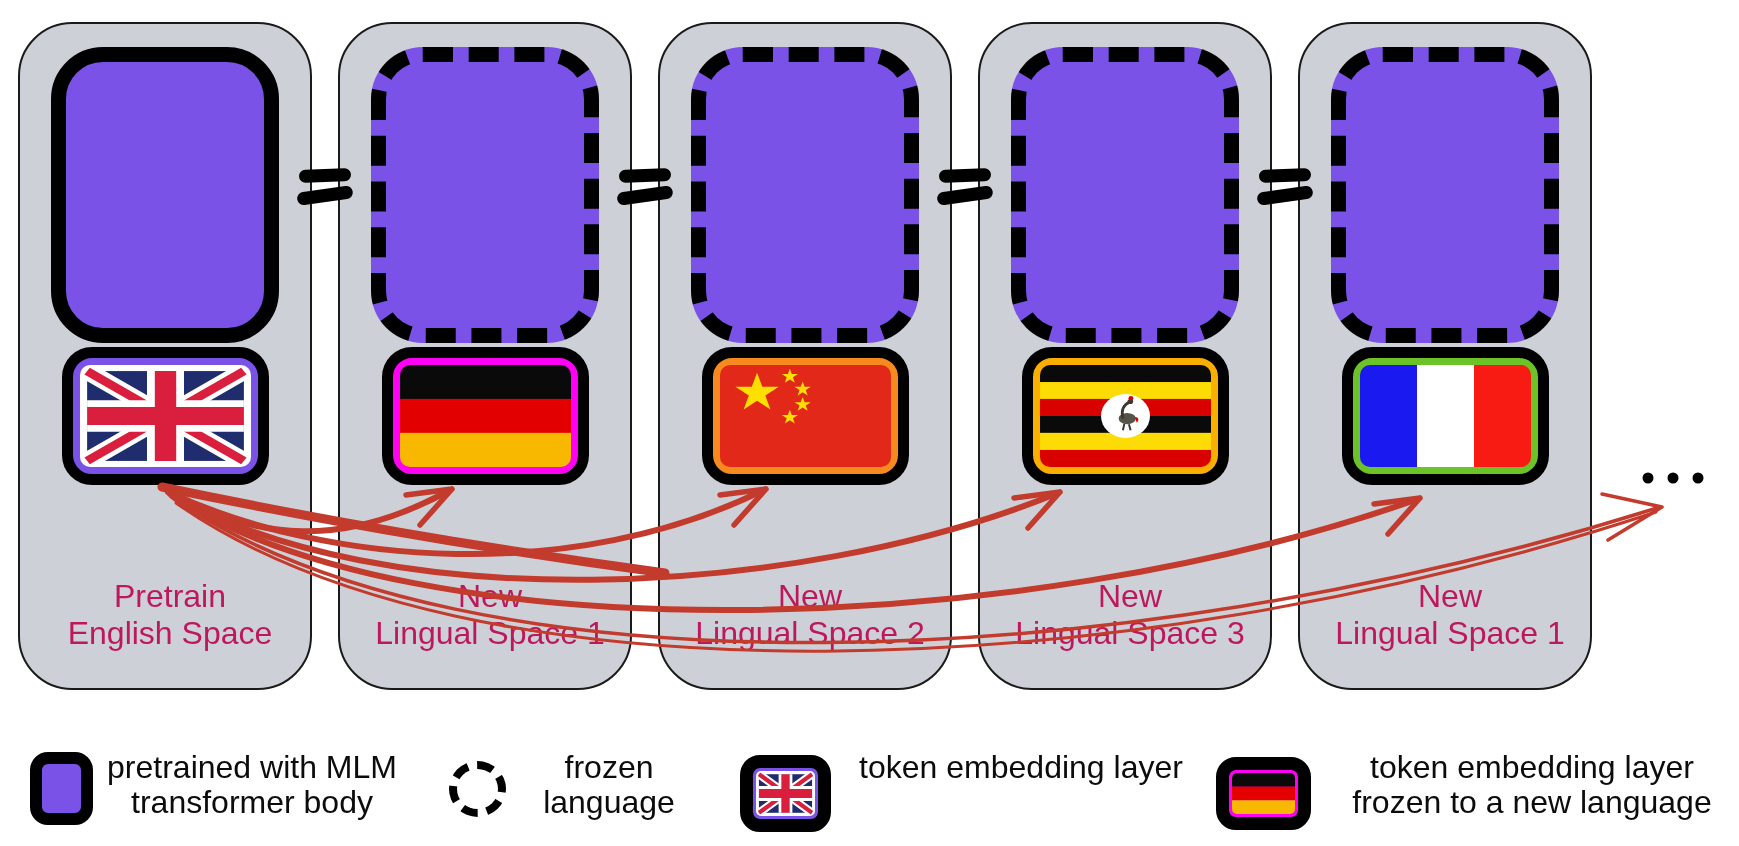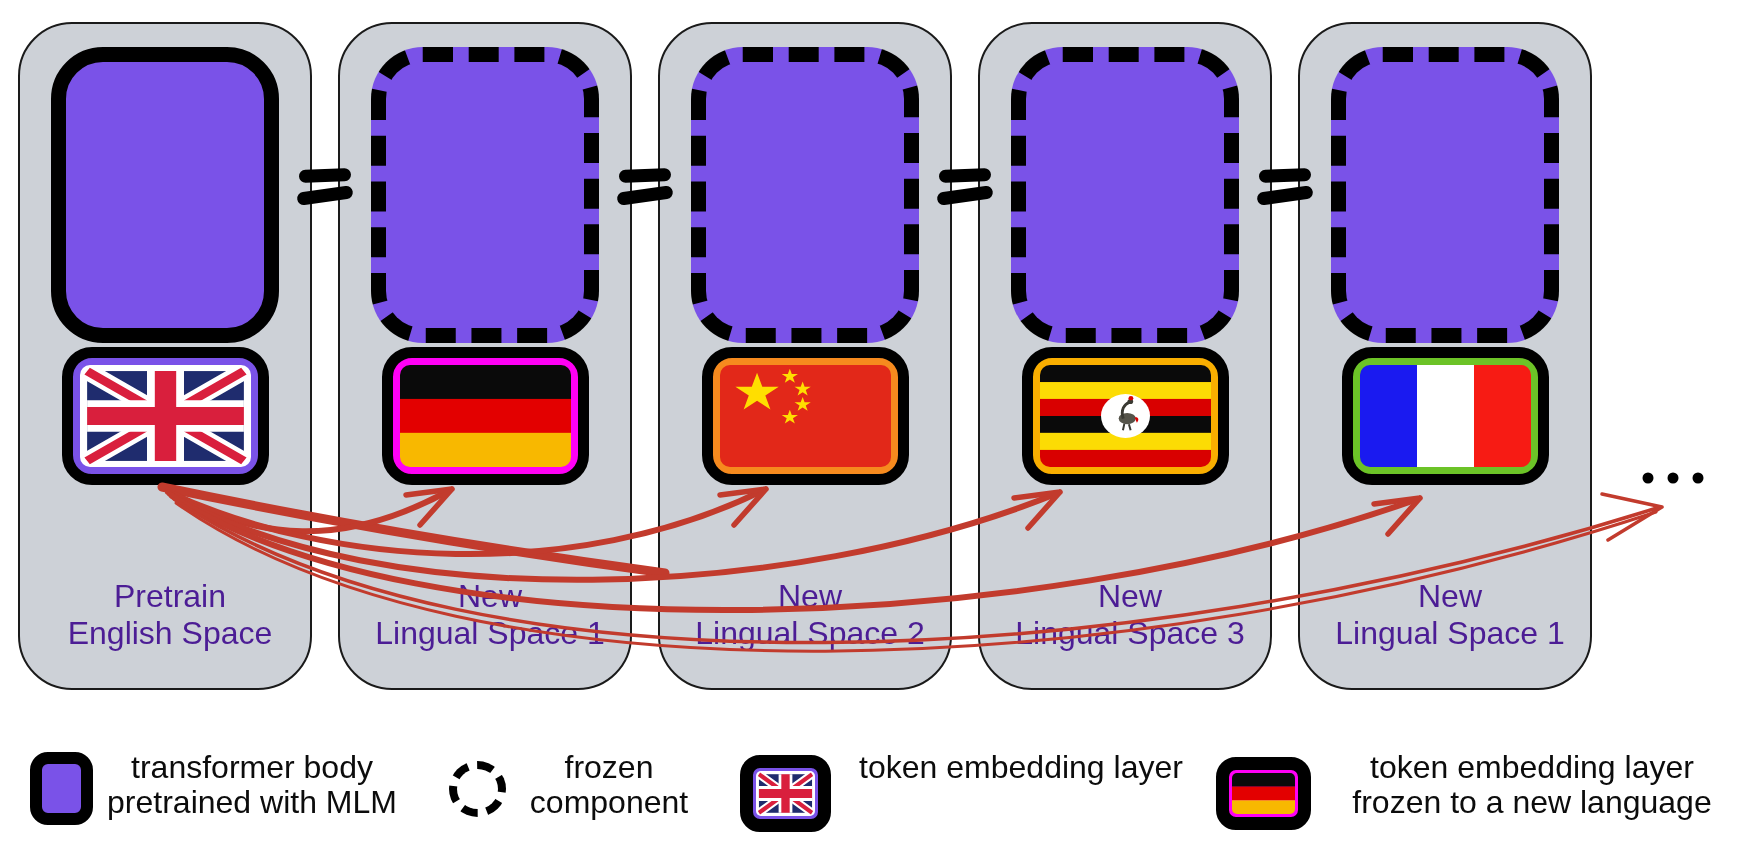--- a/index.html
+++ b/index.html
@@ -27,21 +27,21 @@
     border:11px solid #000;border-radius:30px;padding:7px;
   }
   .flagbox svg{display:block;width:100%;height:100%;border-radius:10px;}
   .flagbox.uk{background:var(--transformer-purple,#7A52E8);}
   .flagbox.de{background:var(--adapted-magenta,#FF00F5);}
   .flagbox.cn{background:var(--china-orange,#F68A1E);}
   .flagbox.ug{background:var(--uganda-gold,#F9AE00);}
   .flagbox.fr{background:var(--france-green,#6CC327);}
   .panel-label{
     position:absolute;left:10px;right:0;bottom:36px;text-align:center;
-    font-size:32px;line-height:37px;color:#4c1d95;
+    font-size:32px;line-height:37px;color:#be185d;
   }
 
   
   .equals{position:absolute;width:58px;height:40px;top:167px;}
   .equals .bar{position:absolute;height:13px;background:#000;border-radius:7px;}
   .equals .bar.t{width:52px;left:3px;top:2px;transform:rotate(-2deg);}
   .equals .bar.b{width:56px;left:1px;top:22px;transform:rotate(-8deg);}
 
   
   .overlay{position:absolute;inset:0;pointer-events:none;}
@@ -201,28 +201,28 @@
     <g fill="#000">
       <circle cx="1648" cy="478" r="5.5"></circle>
       <circle cx="1673" cy="478" r="5.5"></circle>
       <circle cx="1698" cy="478" r="5.5"></circle>
     </g>
   </svg>
 
   <div>
     <div class="legend-icon swatch-transformer"></div>
     <div class="legend-text" style="left:252px;">
+      <div>pretrained with MLM</div>
       <div>transformer body</div>
-      <div>pretrained with MLM</div>
     </div>
 
     <div class="legend-icon swatch-frozen"></div>
     <div class="legend-text" style="left:609px;">
       <div>frozen</div>
-      <div>component</div>
+      <div>language</div>
     </div>
 
     <div class="legend-icon mini-flag swatch-uk">
       <svg viewBox="0 0 60 42" preserveAspectRatio="none">
         <rect x="0" y="0" width="60" height="42" fill="#ffffff"></rect>
         <rect x="3" y="3" width="54" height="36" fill="#1F2C6E"></rect>
         <path d="M3,3 L57,39 M57,3 L3,39" stroke="#ffffff" stroke-width="8"></path>
         <path d="M3,3 L57,39 M57,3 L3,39" stroke="#D91F3D" stroke-width="4"></path>
         <path d="M30,3 V39 M3,21 H57" stroke="#ffffff" stroke-width="14"></path>
         <path d="M30,3 V39 M3,21 H57" stroke="#D91F3D" stroke-width="8.5"></path>

